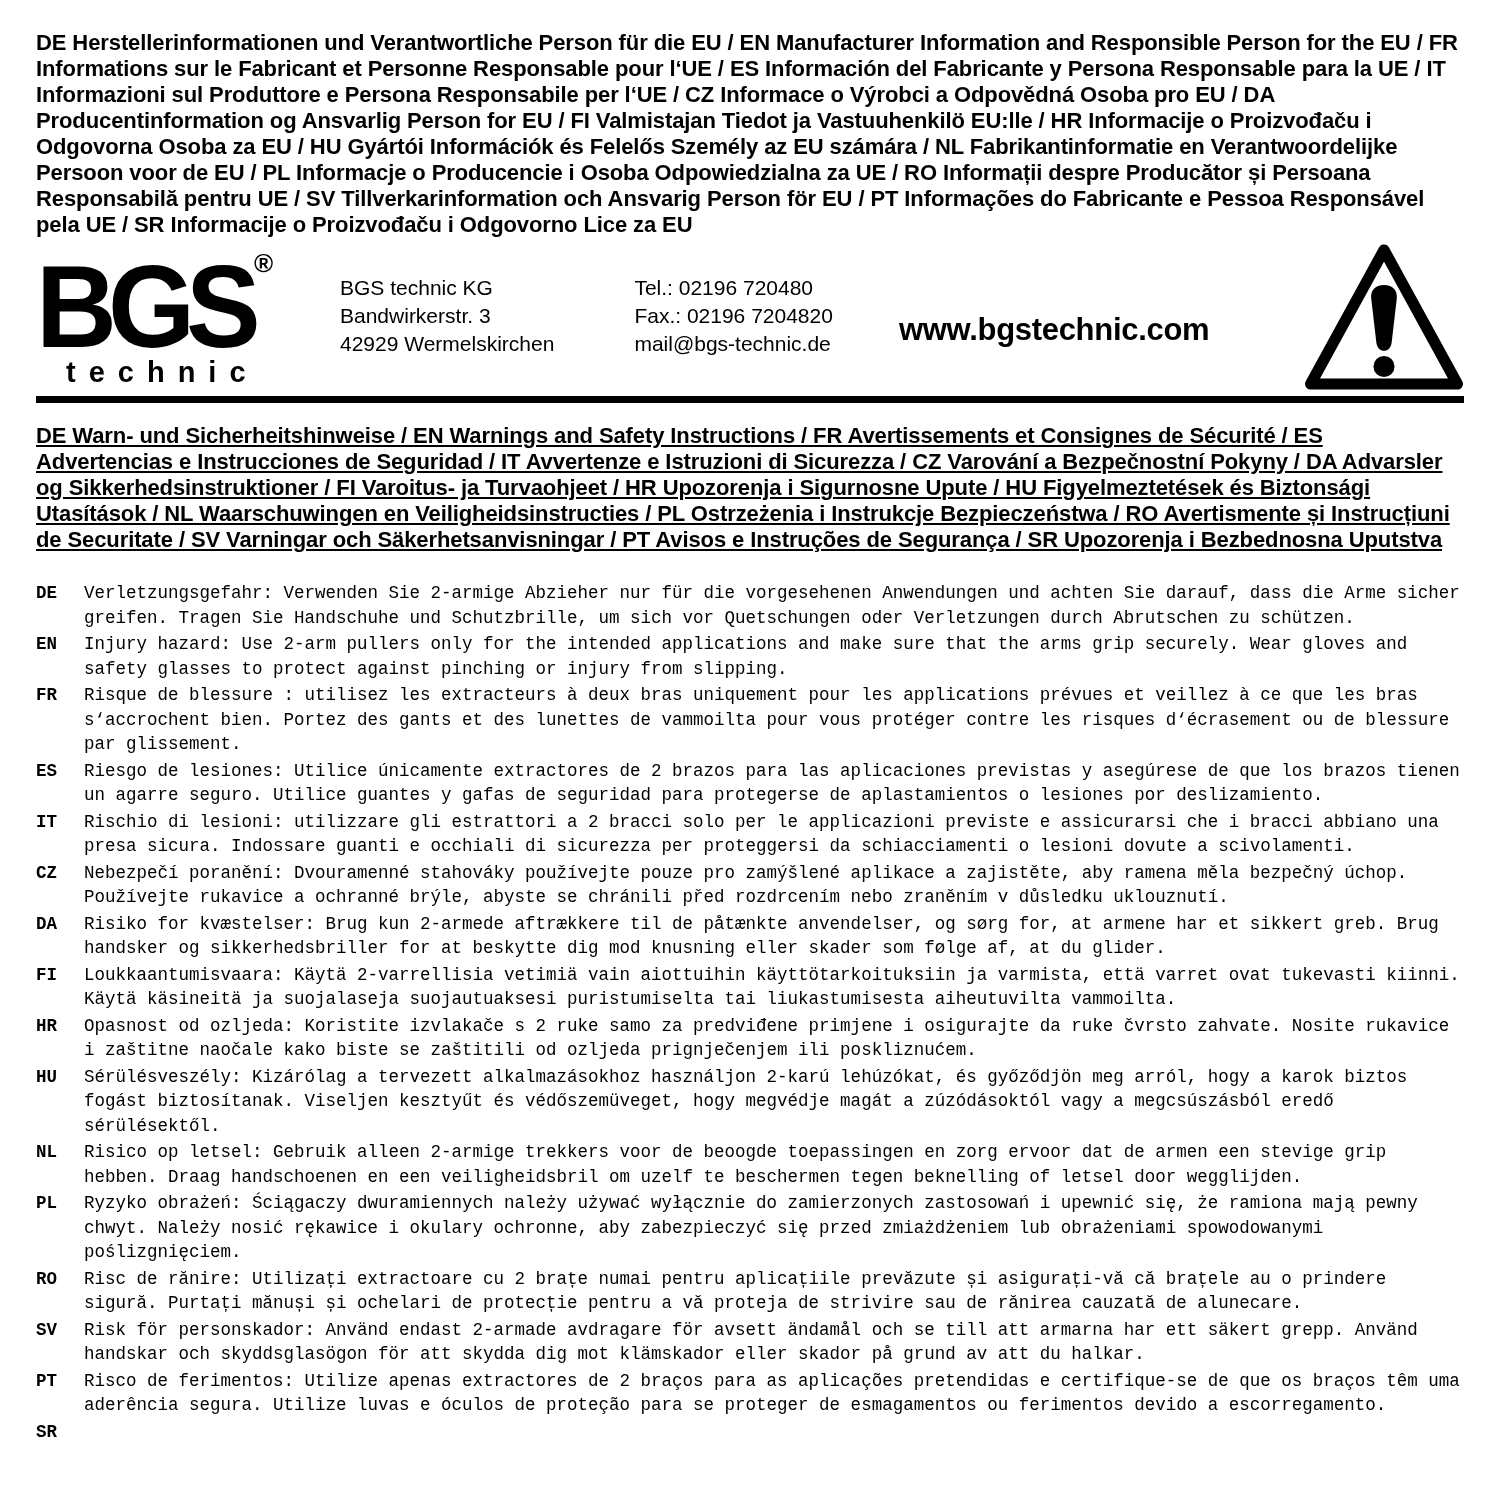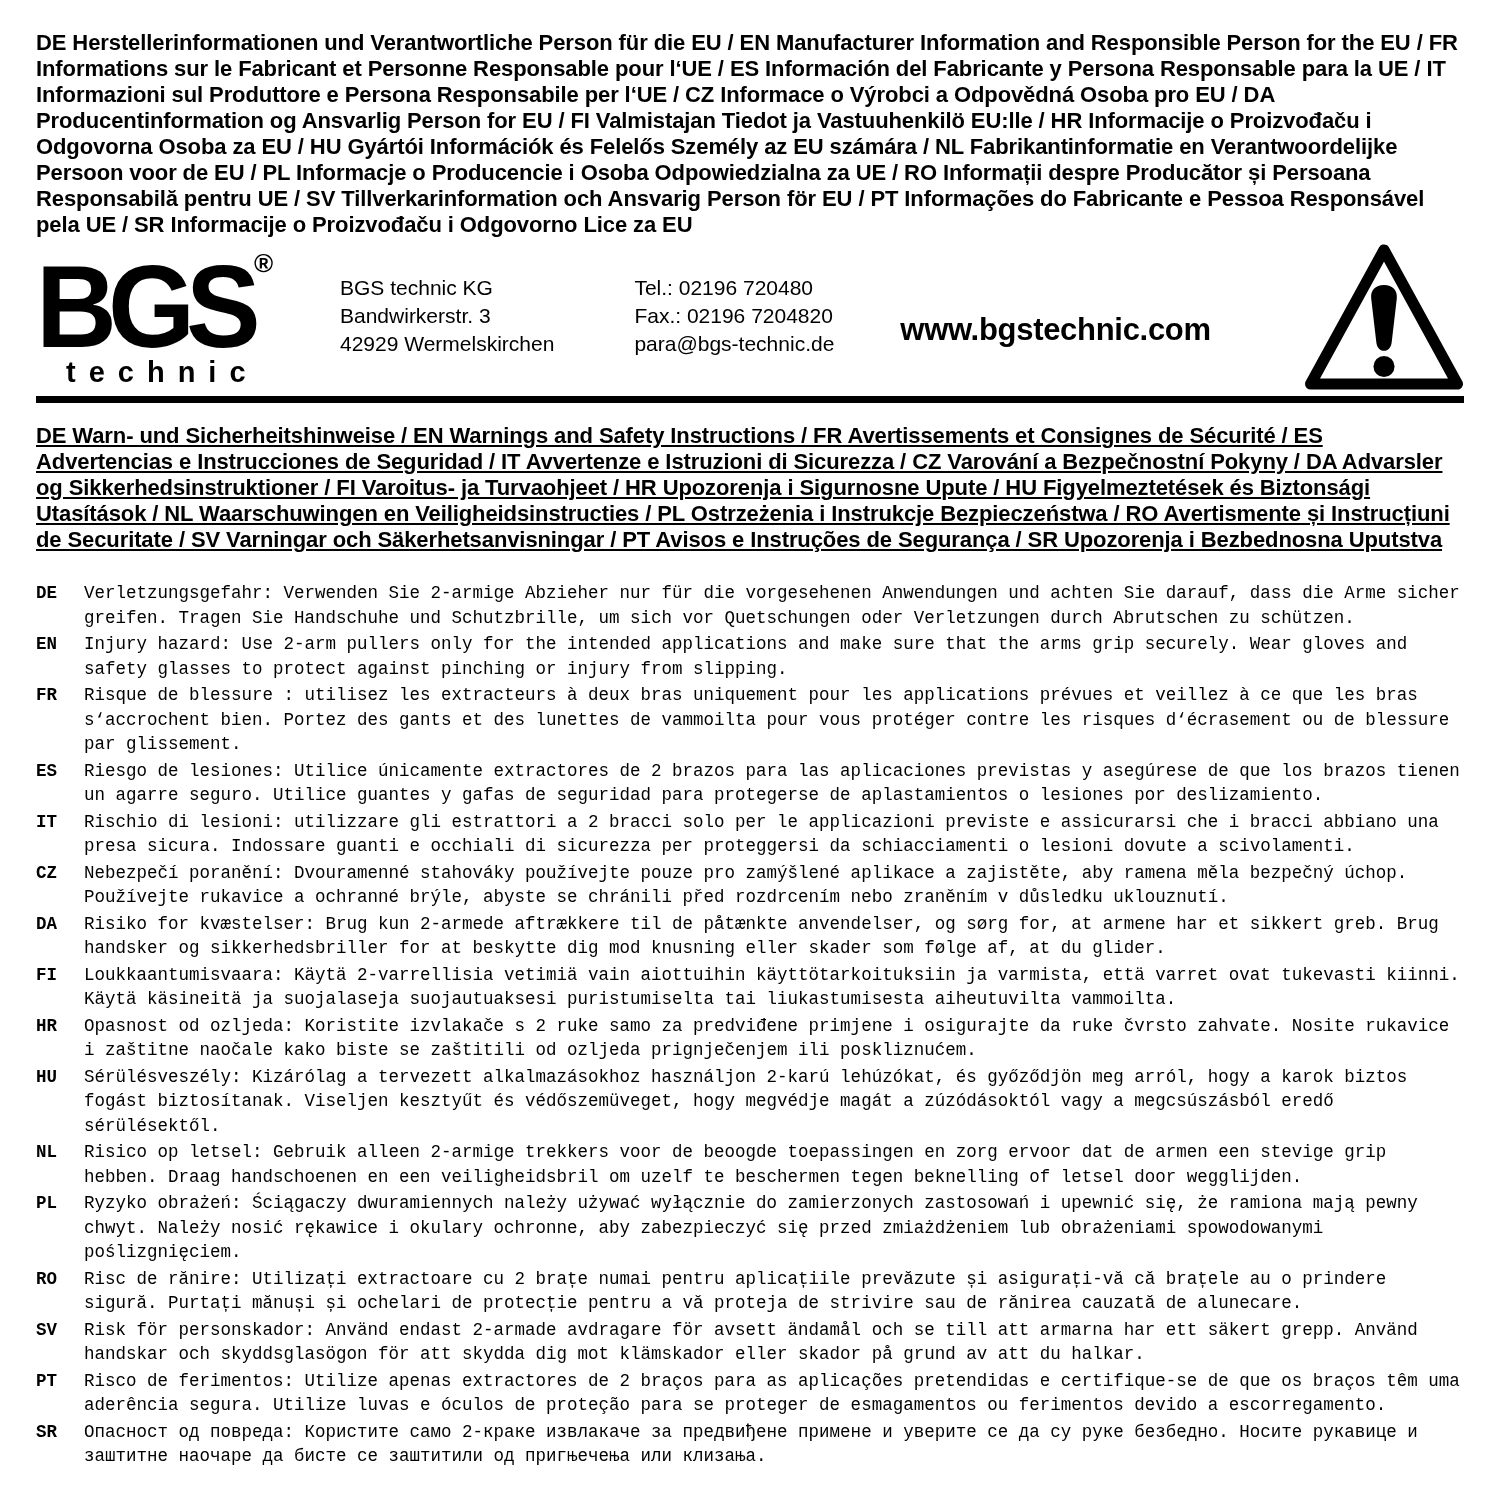--- a/index.html
+++ b/index.html
@@ -129,21 +129,21 @@
 
     <div class="addr-col">
       <div>BGS technic KG</div>
       <div>Bandwirkerstr. 3</div>
       <div>42929 Wermelskirchen</div>
     </div>
 
     <div class="contact-col">
       <div>Tel.: 02196 720480</div>
       <div>Fax.: 02196 7204820</div>
-      <div>para@bgs-technic.de</div>
+      <div>mail@bgs-technic.de</div>
     </div>
 
     <div class="website">www.bgstechnic.com</div>
 
     <div class="warn-triangle">
       <svg width="160" height="150" viewBox="0 0 100 94" xmlns="http://www.w3.org/2000/svg">
         <path d="M50 5 L96 89 L4 89 Z" fill="none" stroke="#000" stroke-width="7" stroke-linejoin="round"></path>
         <path d="M50 27 c-5.5 0 -8.6 3.4 -8 8.6 l3.2 27.4 c0.4 3.2 2.2 5.2 4.8 5.2 s4.4 -2 4.8 -5.2 l3.2 -27.4 c0.6 -5.2 -2.5 -8.6 -8 -8.6 z" fill="#000"></path>
         <circle cx="50" cy="78" r="6.6" fill="#000"></circle>
       </svg>
@@ -180,16 +180,15 @@
     <div class="inst-text">Risico op letsel: Gebruik alleen 2-armige trekkers voor de beoogde toepassingen en zorg ervoor dat de armen een stevige grip hebben. Draag handschoenen en een veiligheidsbril om uzelf te beschermen tegen beknelling of letsel door wegglijden.</div>
     <div class="inst-lang">PL</div>
     <div class="inst-text">Ryzyko obrażeń: Ściągaczy dwuramiennych należy używać wyłącznie do zamierzonych zastosowań i upewnić się, że ramiona mają pewny chwyt. Należy nosić rękawice i okulary ochronne, aby zabezpieczyć się przed zmiażdżeniem lub obrażeniami spowodowanymi poślizgnięciem.</div>
     <div class="inst-lang">RO</div>
     <div class="inst-text">Risc de rănire: Utilizați extractoare cu 2 brațe numai pentru aplicațiile prevăzute și asigurați-vă că brațele au o prindere sigură. Purtați mănuși și ochelari de protecție pentru a vă proteja de strivire sau de rănirea cauzată de alunecare.</div>
     <div class="inst-lang">SV</div>
     <div class="inst-text">Risk för personskador: Använd endast 2-armade avdragare för avsett ändamål och se till att armarna har ett säkert grepp. Använd handskar och skyddsglasögon för att skydda dig mot klämskador eller skador på grund av att du halkar.</div>
     <div class="inst-lang">PT</div>
     <div class="inst-text">Risco de ferimentos: Utilize apenas extractores de 2 braços para as aplicações pretendidas e certifique-se de que os braços têm uma aderência segura. Utilize luvas e óculos de proteção para se proteger de esmagamentos ou ferimentos devido a escorregamento.</div>
     <div class="inst-lang">SR</div>
-    <div class="inst-text">Опасност од повреда: Користите само 2-краке извлакаче за предвиђене примене и уверите се да су руке безбедно. Носите рукавице и заштитне наочаре да бисте се заштитили од пригњечења или клизања.</div>
   </div>
 
 </div>
 
 </body></html>

